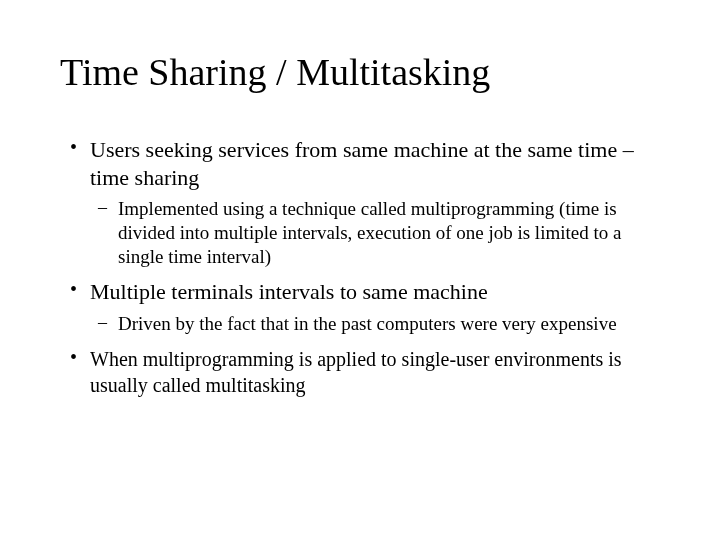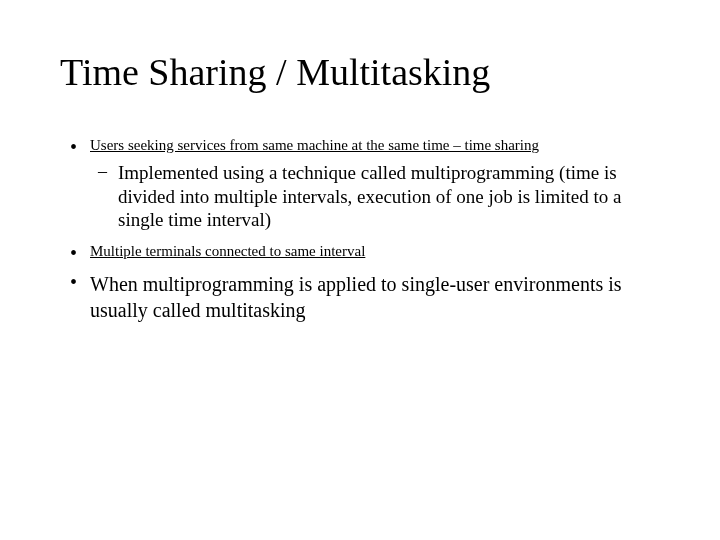--- a/index.html
+++ b/index.html
@@ -32,23 +32,22 @@
     }
     ul.level1 > li::before {
       content: "•";
       position: absolute;
       left: 10px;
       top: 0;
       font-size: 20px;
       line-height: 1.1;
     }
     .b1-text {
-      font-size: 15px;
+      font-size: 22px;
       line-height: 1.25;
-      text-decoration: underline;
     }
     .b3-text {
       font-size: 20px;
       line-height: 1.3;
     }
     ul.level2 {
       list-style: none;
       padding-left: 0;
       margin-top: 6px;
     }
@@ -78,18 +77,23 @@
 <ul class="level1">
   <li>
     <div class="b1-text">Users seeking services from same machine at the same time – time sharing</div>
     <ul class="level2">
       <li>
         <div class="sub-text">Implemented using a technique called multiprogramming (time is divided into multiple intervals, execution of one job is limited to a single time interval)</div>
       </li>
     </ul>
   </li>
   <li>
-    <div class="b1-text">Multiple terminals connected to same interval</div>
+    <div class="b1-text">Multiple terminals intervals to same machine</div>
+    <ul class="level2">
+      <li>
+        <div class="sub-text">Driven by the fact that in the past computers were very expensive</div>
+      </li>
+    </ul>
   </li>
   <li>
     <div class="b3-text">When multiprogramming is applied to single-user environments is usually called multitasking</div>
   </li>
 </ul>
 
 </body></html>

